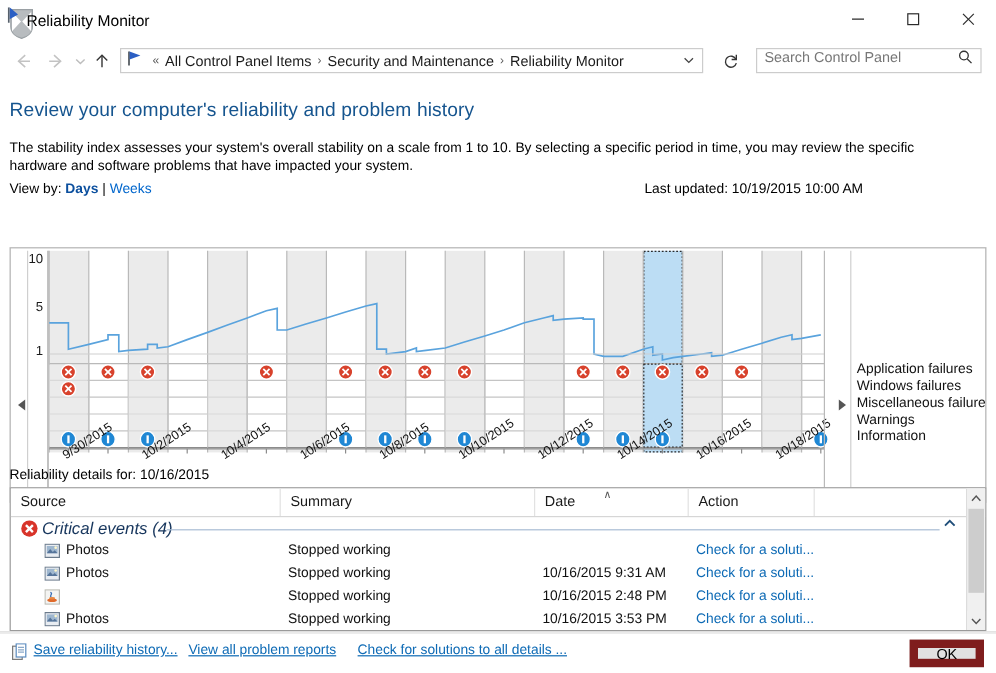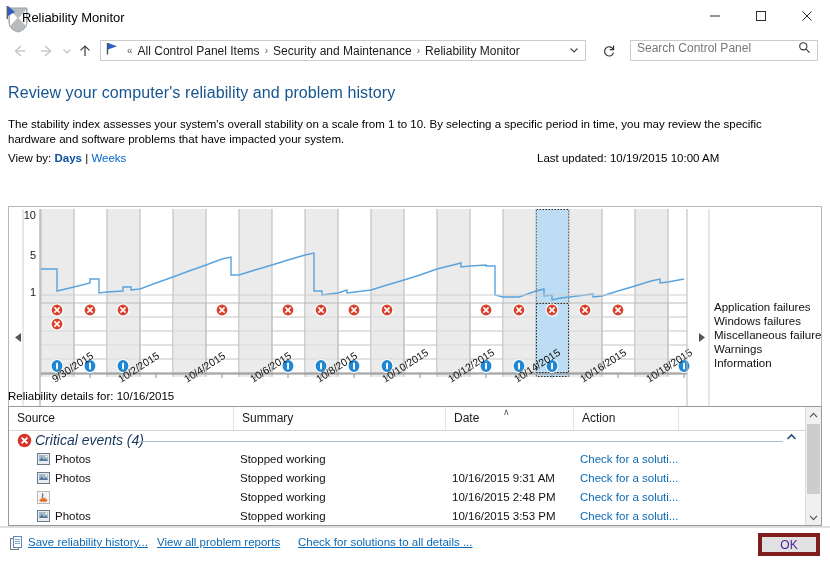--- a/index.html
+++ b/index.html
@@ -66,21 +66,21 @@
   .vscroll{position:absolute;right:0;top:0;width:16px;height:118px;background:#f0f0f0;border-left:1px solid #dcdcdc;box-sizing:border-box;}
   .vscroll .arr{position:absolute;left:0;width:15px;height:16px;display:flex;align-items:center;justify-content:center;font-size:9px;color:#555;background:#f0f0f0;}
   .vscroll .arr.top{top:0;}
   .vscroll .arr.bot{bottom:0;}
   .vscroll .thumb{position:absolute;left:1px;top:17px;width:13px;height:70px;background:#cdcdcd;}
 
   
   .footer{position:absolute;left:0;top:527px;width:830px;height:34px;background:#fff;border-top:1px solid #e0e0e0;}
   .flink{position:absolute;top:8px;font-size:11.5px;color:#0d6ab5;white-space:nowrap;}
   .save-ico{position:absolute;left:10px;top:8px;}
-  .okbtn{position:absolute;right:10px;top:5px;width:62px;height:23px;border:4px solid #7f1d1d;background:#e1e1e1;font-size:12px;color:#4c1d95;display:flex;align-items:center;justify-content:center;box-sizing:border-box;}
+  .okbtn{position:absolute;right:10px;top:5px;width:62px;height:23px;border:7px solid #7f1d1d;background:#e1e1e1;font-size:12px;color:#000000;display:flex;align-items:center;justify-content:center;box-sizing:border-box;}
   .statusline{position:absolute;left:0;top:526px;width:830px;height:1px;background:#dcdcdc;}
 </style>
 </head>
 <body>
 
 <div class="window">
 
   <div class="titlebar">
     <span class="app-icon">
       <svg width="26" height="28" viewBox="0 0 26 28">

